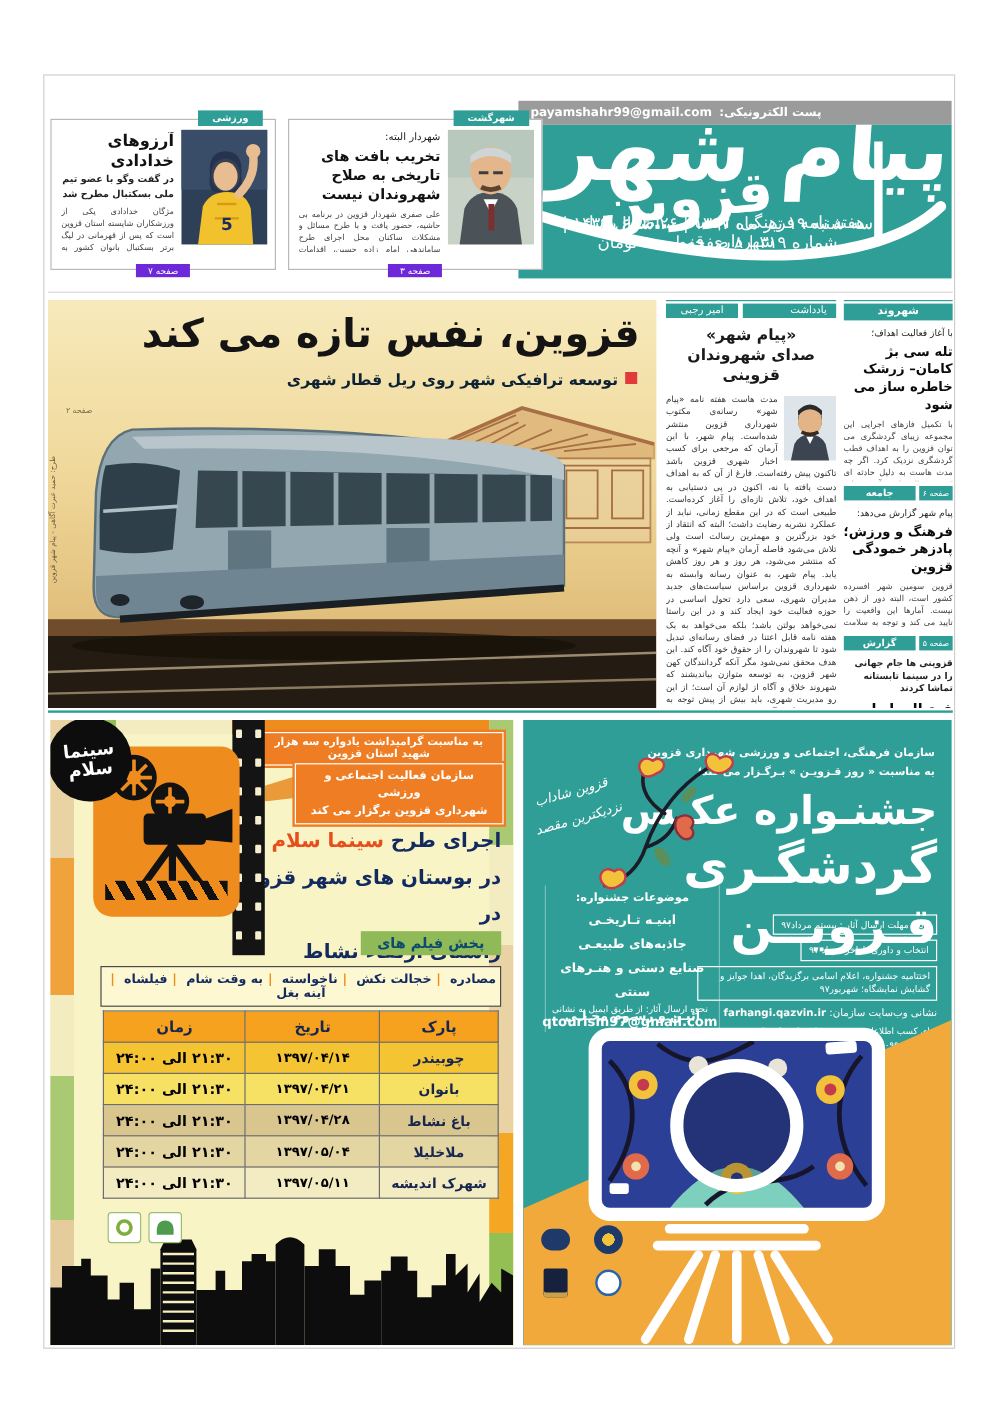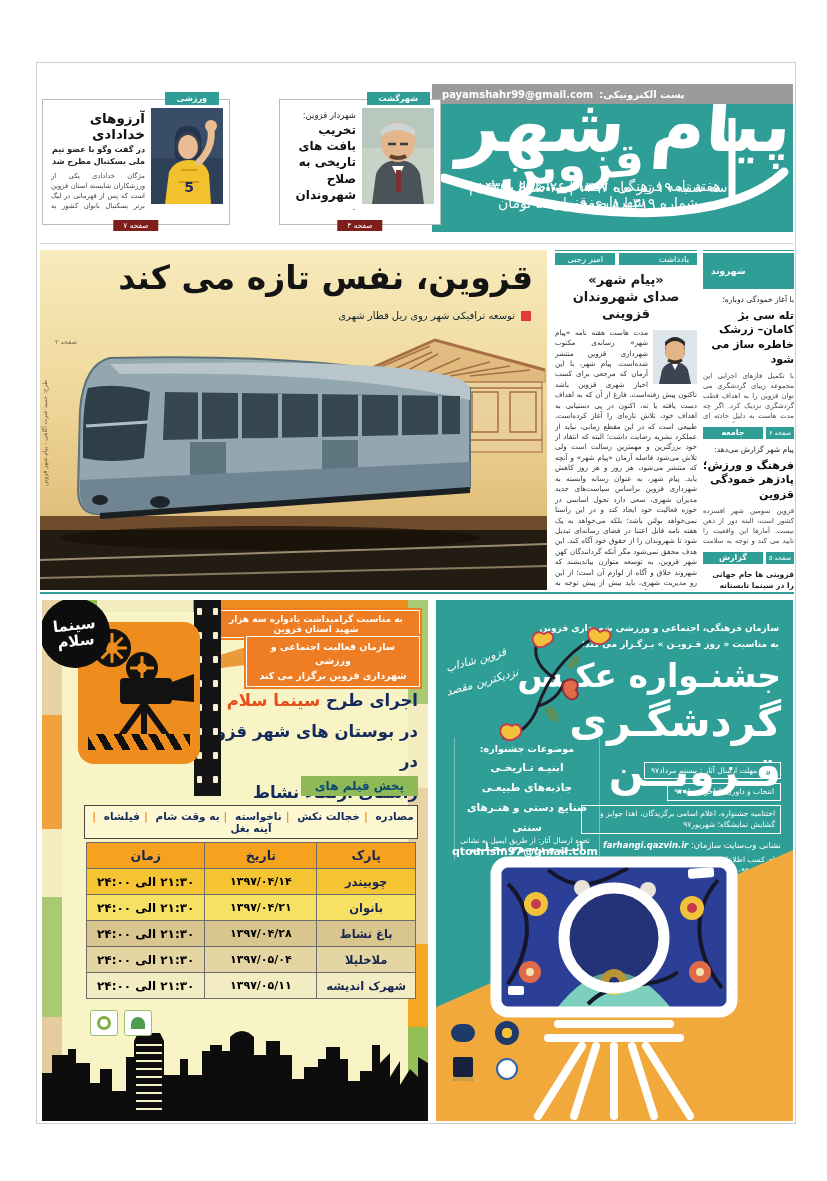--- a/index.html
+++ b/index.html
@@ -21,59 +21,59 @@
   .email-bar .ltr{direction:ltr;}
   .masthead{position:absolute;left:432px;top:104px;width:361px;height:128px;background:var(--teal);overflow:hidden;}
   .m-main{position:absolute;right:2px;top:-22px;font-size:74px;font-weight:bold;color:#fff;letter-spacing:-5px;transform:skewX(-4deg);white-space:nowrap;}
   .m-sub{position:absolute;left:66px;top:34px;font-size:46px;font-weight:bold;color:#fff;transform:rotate(-5deg);}
   .m-swoosh{position:absolute;left:0;top:0;}
   .m-tag{position:absolute;left:16px;bottom:22px;width:300px;text-align:center;color:#fff;font-size:14px;}
   .m-date{position:absolute;left:16px;bottom:21px;width:300px;text-align:center;color:#fff;font-size:14px;}
 
   
   .brief{position:absolute;top:99px;height:126px;background:#fff;border:1px solid #b9b9b9;box-sizing:border-box;overflow:visible;}
-  .brief-mayor{left:240px;width:162px;margin-left:39px;}
+  .brief-mayor{left:240px;width:212px;}
   .brief-athlete{left:42px;width:188px;}
   .brief-tab{position:absolute;top:-8px;right:10px;background:var(--teal);color:#fff;font-size:8px;font-weight:bold;padding:2px 12px;}
   .brief-photo{position:absolute;top:8px;right:6px;width:72px;height:96px;overflow:hidden;}
   .brief-photo svg{display:block;}
   .brief-text{position:absolute;top:10px;right:84px;left:8px;bottom:14px;text-align:right;overflow:hidden;}
   .brief-kicker{font-size:8.5px;color:#222;margin-bottom:2px;}
   .brief-title{font-size:12px;font-weight:bold;line-height:1.35;color:#111;}
   .brief-title-lg{font-size:13.5px;font-weight:bold;color:#111;margin-bottom:2px;}
   .brief-sub{font-size:8px;font-weight:bold;color:#222;line-height:1.5;}
   .brief-body{font-size:6.8px;color:#444;text-align:justify;line-height:1.45;margin-top:4px;}
-  .brief-page{position:absolute;bottom:-7px;left:50%;transform:translateX(-50%);background:#7f1d1d;color:#fff;
+  .brief-page{position:absolute;bottom:-7px;left:50%;transform:translateX(-50%);background:#6d28d9;color:#fff;
     font-size:7.5px;padding:1px 10px;white-space:nowrap;text-align:right;}
 
   
   .lead{position:absolute;left:40px;top:250px;width:507px;height:340px;overflow:hidden;
     background:linear-gradient(180deg,#f7eabc 0%,#f0d99c 40%,#e6c684 68%,#d3ab68 100%);}
   .lead-headline{position:absolute;top:8px;right:14px;font-size:33px;font-weight:bold;color:#141414;letter-spacing:-1px;}
-  .lead-sub{position:absolute;top:60px;right:16px;font-size:10px;font-weight:normal;color:#0e2233;display:flex;align-items:center;gap:6px;}
+  .lead-sub{position:absolute;top:60px;right:16px;font-size:13px;font-weight:bold;color:#0e2233;display:flex;align-items:flex-start;gap:6px;}
   .lead-sub .sq{width:10px;height:10px;background:var(--red);display:inline-block;}
   .lead-page{position:absolute;top:88px;right:470px;font-size:6.5px;color:#7a6a4a;white-space:nowrap;}
   .lead-credit{position:absolute;left:1px;top:130px;writing-mode:vertical-rl;transform:rotate(180deg);
     font-size:6px;color:#6b5b3f;letter-spacing:.5px;}
   .lead svg{position:absolute;left:0;bottom:0;}
 
   
   .col-rule{border-top:1.5px solid var(--teal);margin-bottom:2px;}
   .note{position:absolute;left:555px;top:250px;width:142px;height:340px;overflow:hidden;}
   .note-head{display:flex;justify-content:space-between;gap:4px;}
   .note-head .bar{background:var(--teal);color:#fff;font-size:8.5px;font-weight:normal;padding:1px 8px;}
   .note-head .bar.sec{flex:1.4;text-align:right;}
   .note-head .bar.auth{flex:1;text-align:center;}
   .note-title{text-align:center;font-weight:bold;font-size:13px;line-height:1.3;margin:7px 0 5px;}
   .note-body{font-size:7.2px;line-height:1.45;text-align:justify;color:#333;height:268px;overflow:hidden;}
   .note-photo{float:right;width:44px;height:54px;margin:2px 0 2px 5px;overflow:hidden;}
 
   
   .sidebar{position:absolute;left:703px;top:250px;width:91px;height:340px;overflow:hidden;}
-  .sb-header{background:var(--teal);color:#fff;font-size:9px;font-weight:bold;padding:13px 8px;text-align:left;}
+  .sb-header{background:var(--teal);color:#fff;font-size:9px;font-weight:bold;padding:2px 8px;text-align:center;}
   .sb-item{margin-top:6px;}
   .sb-kicker{font-size:7.6px;color:#222;margin:4px 0 3px;line-height:1.4;}
   .sb-kicker.b{font-weight:bold;}
   .sb-title{font-size:11px;font-weight:bold;line-height:1.35;color:#0b0b0b;margin-bottom:3px;}
   .sb-title.lg{font-size:12px;}
   .sb-body{font-size:6.9px;color:#444;text-align:justify;line-height:1.45;overflow:hidden;}
   .sb-foot{display:flex;gap:3px;margin-top:4px;align-items:stretch;}
   .sb-sec{background:var(--teal);color:#fff;font-size:8px;font-weight:bold;flex:1;text-align:center;padding:1px 0;}
   .sb-page{background:var(--teal);color:#fff;font-size:6.5px;padding:2px 3px;white-space:nowrap;}
 
@@ -135,21 +135,21 @@
     border-right:1px solid rgba(255,255,255,.35);border-left:1px solid rgba(255,255,255,.35);padding:2px 4px;}
   .fx-topics .tt{font-size:9.5px;font-weight:bold;}
   .fx-topics .ti{font-size:10.5px;font-weight:bold;letter-spacing:.5px;}
   .fx-submit{position:absolute;left:14px;top:236px;width:150px;text-align:center;}
   .fx-submit .lbl{font-size:7.5px;}
   .fx-submit .eml{direction:ltr;font-size:11px;font-weight:bold;}
   .fx-sched{position:absolute;right:12px;top:162px;width:200px;text-align:right;font-size:7.6px;line-height:1.5;}
   .fx-sched .box{display:inline-block;border:1px solid #fff;padding:2px 6px;margin-bottom:4px;}
   .fx-sched .wide{display:block;border:1px solid #fff;padding:2px 5px;margin-bottom:5px;}
   .fx-web{margin-top:2px;font-size:8.5px;}
-  .fx-web .site{direction:ltr;display:inline-block;font-weight:bold;font-style:italic;}
+  .fx-web .site{direction:ltr;display:inline-block;font-weight:bold;}
   .fx-phone{font-size:7.4px;margin-top:3px;}
   .fx-bottom{position:absolute;left:0;bottom:0;width:357px;height:271px;background:var(--amber);
     clip-path:polygon(0 58%,100% 0,100% 100%,0 100%);}
   .fx-camera{position:absolute;left:42px;top:254px;}
   .fx-logos{position:absolute;left:10px;top:420px;display:grid;grid-template-columns:30px 30px;gap:10px 14px;}
   .fx-logo{width:26px;height:26px;display:flex;align-items:center;justify-content:center;}
   .fx-logo .c1{width:24px;height:24px;border-radius:50%;background:radial-gradient(circle,#f2c23a 0 30%,#1d3a6b 31% 100%);}
   .fx-logo .c2{width:24px;height:18px;border-radius:10px;background:#1d3a6b;}
   .fx-logo .c3{width:22px;height:22px;border-radius:50%;background:#fff;border:2px solid #2a64a8;box-sizing:border-box;}
   .fx-logo .c4{width:20px;height:24px;background:#15213d;border-radius:2px;box-shadow:inset 0 -4px 0 #c9a14c;}
@@ -186,21 +186,21 @@
         <path d="M10,96 L14,66 Q20,52 36,52 Q52,52 58,66 L62,96 Z" fill="#4b5258"></path>
         <path d="M30,58 L36,70 L42,58 Z" fill="#fff"></path>
         <rect x="34" y="62" width="5" height="22" fill="#7a3030"></rect>
         <ellipse cx="36" cy="34" rx="17" ry="20" fill="#e4b68c"></ellipse>
         <path d="M19,28 Q36,16 53,28 L53,22 Q36,8 19,22 Z" fill="#cfd4d6"></path>
         <path d="M26,36 h8 M38,36 h8" stroke="#3c3c3c" stroke-width="2.5"></path>
         <path d="M28,48 Q36,52 44,48" stroke="#5b4332" stroke-width="4" fill="none"></path>
       </svg>
     </div>
     <div class="brief-text">
-      <div class="brief-kicker">شهردار قزوین:</div>
+      <div class="brief-kicker">شهردار البته:</div>
       <div class="brief-title">تخریب بافت های تاریخی به صلاح شهروندان نیست</div>
       <div class="brief-body">علی صفری شهردار قزوین در برنامه بی حاشیه، حضور یافت و با طرح مسائل و مشکلات ساکنان محل اجرای طرح ساماندهی امام زاده حسین، اقدامات شهرداری قزوین را...</div>
     </div>
     <div class="brief-page">صفحه ۳</div>
   </div>
 
   <div class="brief brief-athlete">
     <div class="brief-tab">ورزشی</div>
     <div class="brief-photo">
       <svg width="72" height="96" viewBox="0 0 72 96">
@@ -295,21 +295,21 @@
       <span>مدت هاست هفته نامه «پیام شهر» رسانه‌ی مکتوب شهرداری قزوین منتشر شده‌است. پیام شهر، با این آرمان که مرجعی برای کسب اخبار شهری قزوین باشد تاکنون پیش رفته‌است. فارغ از آن که به اهداف دست یافته یا نه، اکنون در پی دستیابی به اهداف خود، تلاش تازه‌ای را آغاز کرده‌است. طبیعی است که در این مقطع زمانی، نباید از عملکرد نشریه رضایت داشت؛ البته که انتقاد از خود بزرگترین و مهمترین رسالت است ولی تلاش می‌شود فاصله آرمان «پیام شهر» و آنچه که منتشر می‌شود، هر روز و هر روز کاهش یابد. پیام شهر، به عنوان رسانه وابسته به شهرداری قزوین براساس سیاست‌های جدید مدیران شهری، سعی دارد تحول اساسی در حوزه فعالیت خود ایجاد کند و در این راستا نمی‌خواهد بولتن باشد؛ بلکه می‌خواهد به یک هفته نامه قابل اعتنا در فضای رسانه‌ای تبدیل شود تا شهروندان را از حقوق خود آگاه کند. این هدف محقق نمی‌شود مگر آنکه گردانندگان کهن شهر قزوین، به توسعه متوازن بیاندیشند که شهروند خلاق و آگاه از لوازم آن است؛ از این رو مدیریت شهری، باید بیش از پیش توجه به ارتقای فرهنگ و آگاهی شهروندان را به حقوق و مسئولیت‌های خود در دستور کار قرار دهد.</span>
     </div>
 
   </div>
 
   <div class="sidebar">
     <div class="col-rule"></div>
     <div class="sb-header">شهروند</div>
 
     <div class="sb-item">
-      <div class="sb-kicker">با آغاز خمودگی دوباره؛</div>
+      <div class="sb-kicker">با آغاز فعالیت اهداف؛</div>
       <div class="sb-title">تله سی بژ کامان– زرشک خاطره ساز می شود</div>
       <div class="sb-body" style="max-height:52px">با تکمیل فازهای اجرایی این مجموعه زیبای گردشگری می توان قزوین را به اهداف قطب گردشگری نزدیک کرد. اگر چه مدت هاست به دلیل حادثه ای که چند سال قبل در آن رخ داده فعالیت آن جلوگیری شده است...</div>
       <div class="sb-foot">
         <div class="sb-page">صفحه ۶</div>
         <div class="sb-sec">جامعه</div>
       </div>
     </div>
 
     <div class="sb-item">
       <div class="sb-kicker">پیام شهر گزارش می‌دهد:</div>

